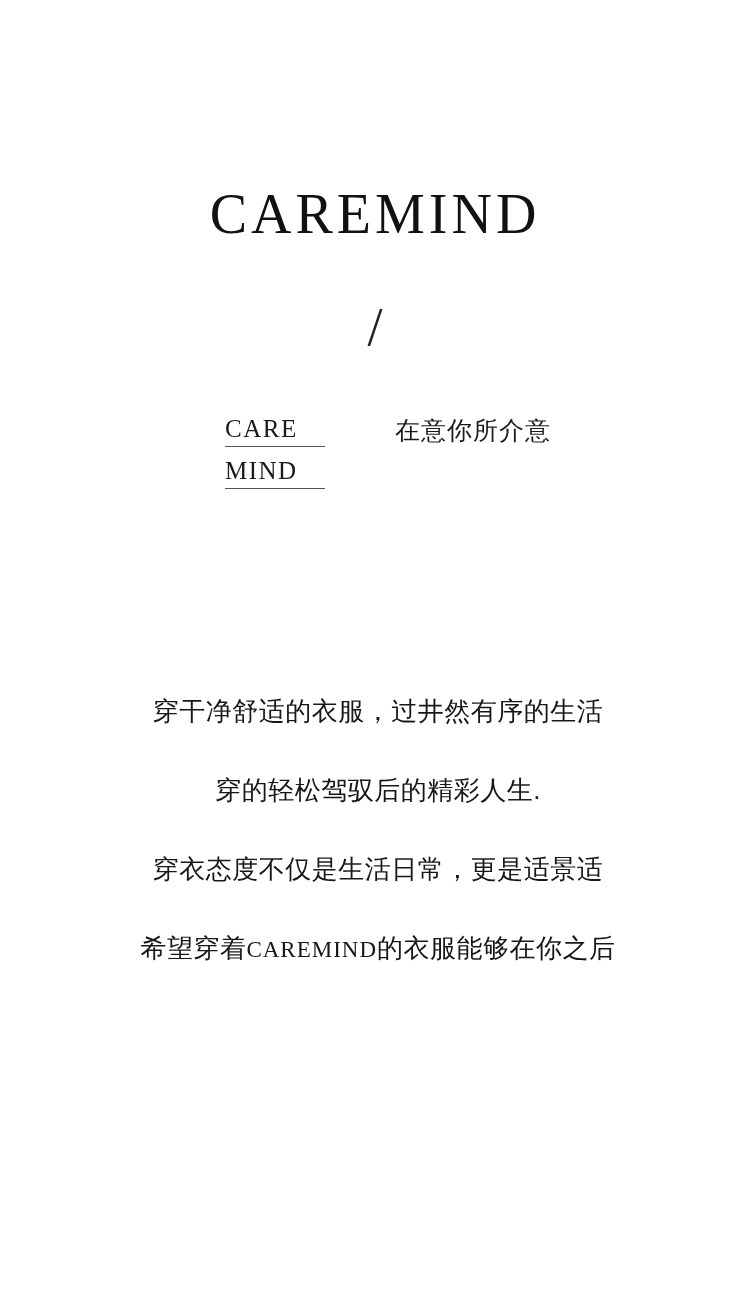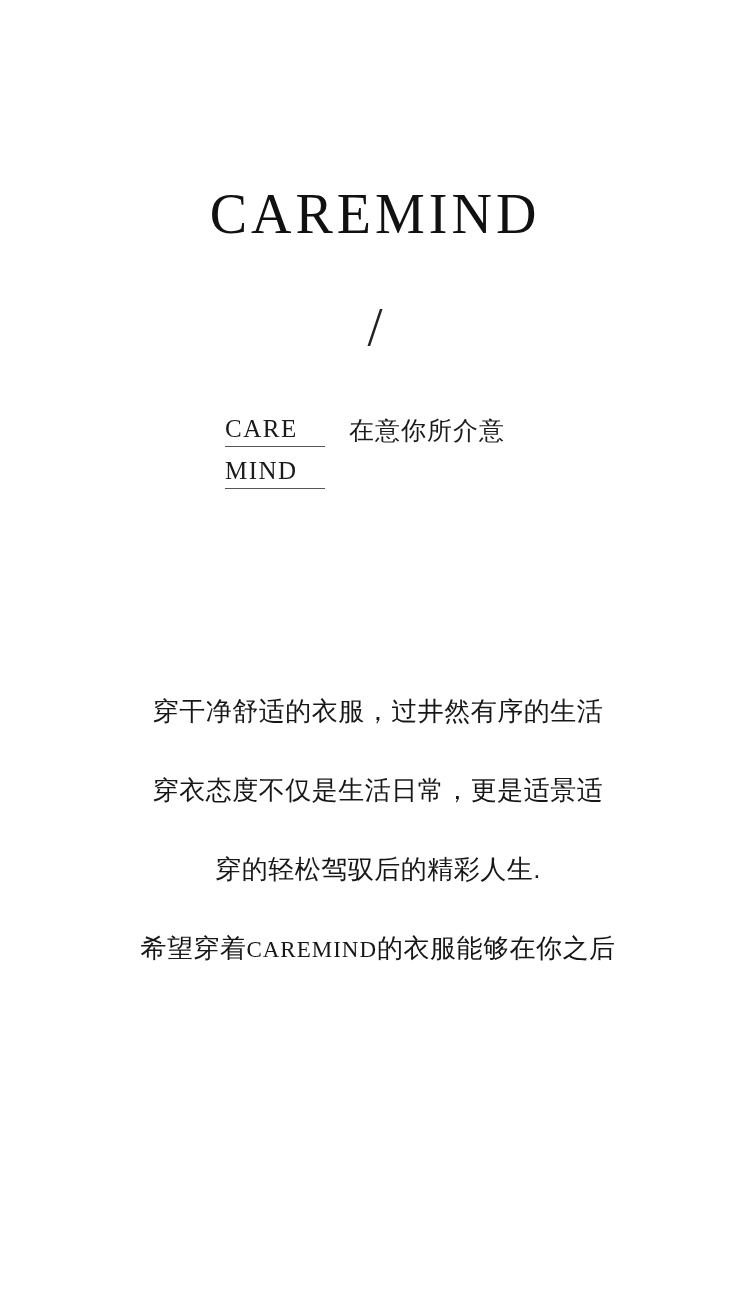--- a/index.html
+++ b/index.html
@@ -55,37 +55,38 @@
   .gloss {
     position: absolute;
     top: 414px;
     left: 225px;
     width: 320px;
   }
   .gloss-row {
     display: flex;
     align-items: center;
     margin-bottom: 10px;
+    gap: 34px;
   }
   .gloss-term {
     font-family: "Liberation Serif", serif;
     font-size: 25px;
     letter-spacing: 1.5px;
     color: #1a1a1a;
     border-bottom: 1px solid #555555;
     padding-bottom: 3px;
     min-width: 100px;
     display: inline-block;
   }
   .gloss-def {
     font-family: "Liberation Sans", sans-serif;
     font-size: 25px;
     letter-spacing: 1px;
     color: #1a1a1a;
-    margin-left: 24px;
+    margin-left: 36px;
     white-space: nowrap;
   }
 
   
   .body-copy {
     position: absolute;
     top: 672px;
     left: 118px;
     width: 520px;
   }
@@ -119,18 +120,18 @@
       <span class="gloss-term">CARE</span>
       <span class="gloss-def">在意你所介意</span>
     </div>
     <div class="gloss-row">
       <span class="gloss-term">MIND</span>
     </div>
   </div>
 
   <div class="body-copy">
     <p class="para">穿干净舒适的衣服，过井然有序的生活</p>
+    <p class="para">穿的轻松驾驭后的精彩人生.</p>
     <p class="para">穿衣态度不仅是生活日常，更是适景适</p>
-    <p class="para">穿的轻松驾驭后的精彩人生.</p>
     <p class="para"><span>希望穿着</span><span class="inline-brand">CAREMIND</span><span>的衣服能够在你之后</span></p>
   </div>
 
 </div>
 
 </body></html>

